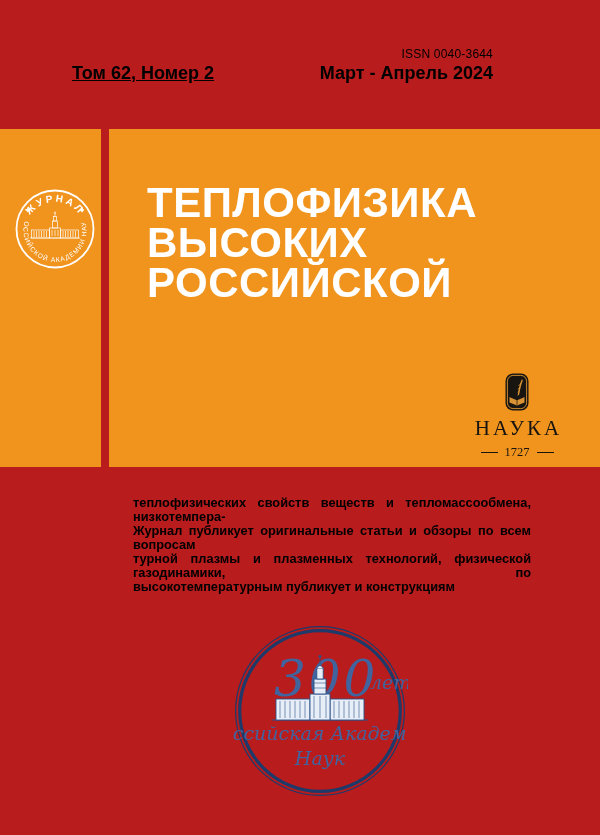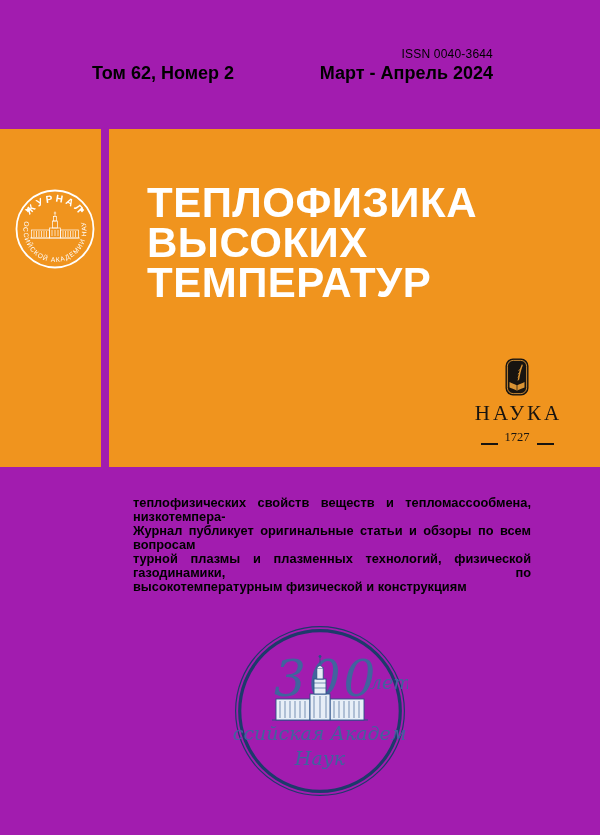--- a/index.html
+++ b/index.html
@@ -6,45 +6,45 @@
     --orange:#F0941E;
     --navy:#1D3A6B;
     --script-blue:#41639E;
     --ink:#0d0d0d;
     --logo-black:#181410;
     --logo-tan:#D99334;
   }
   *{margin:0;padding:0;box-sizing:border-box;}
   html,body{background:#e8e8e8;}
   .page{
-    position:relative;width:600px;height:835px;background:#a21caf;
+    position:relative;width:600px;height:835px;background:#b91c1c;
     margin:0 auto;overflow:hidden;
     font-family:"Liberation Sans",sans-serif;color:var(--ink);
   }
   
   .issn{position:absolute;top:47px;right:107px;font-size:12px;letter-spacing:.2px;color:#000;}
-  .vol{position:absolute;top:63px;left:92px;font-size:18px;font-weight:bold;color:#000;}
+  .vol{position:absolute;top:63px;left:72px;font-size:18px;font-weight:bold;color:#000;text-decoration:underline;}
   .date{position:absolute;top:63px;right:107px;font-size:18px;font-weight:bold;color:#000;text-align:right;}
   
   .strip-left{position:absolute;left:0;top:129px;width:101px;height:338px;background:var(--orange);}
   .block-main{position:absolute;left:109px;top:129px;width:520px;height:338px;background:var(--orange);}
   .seal-svg{position:absolute;left:14px;top:59px;}
   .title{
     position:absolute;left:38px;top:54px;
     font-size:42px;line-height:40px;font-weight:bold;color:#ffffff;letter-spacing:.5px;
   }
   
-  .nauka{position:absolute;left:348px;top:229px;width:120px;text-align:center;}
+  .nauka{position:absolute;left:348px;top:244px;width:120px;text-align:center;}
   .nauka-badge{display:block;margin:0 auto;}
   .nauka-name{
     font-family:"Liberation Serif",serif;font-size:21px;letter-spacing:3px;
     color:var(--logo-black);margin-top:5px;padding-left:3px;
   }
   .nauka-year{
-    display:flex;align-items:flex-end;justify-content:center;gap:7px;margin-top:4px;
+    display:flex;align-items:center;justify-content:center;gap:7px;margin-top:4px;
     font-family:"Liberation Serif",serif;font-size:12.5px;color:var(--logo-black);
   }
   .nauka-year .dash{width:17px;height:1.6px;background:var(--logo-black);}
   
   .desc{
     position:absolute;left:133px;top:496px;width:398px;
     font-size:12.8px;line-height:14px;font-weight:600;color:#000;
   }
   .desc .jline{text-align:justify;text-align-last:justify;}
   .desc .lline{text-align:left;}
@@ -89,21 +89,21 @@
         <rect x="39.6" y="28.5" width="2.8" height="4.5"></rect>
         <path d="M41 28.5 V23.5 M39.8 25 H42.2"></path>
       </g>
     </svg>
   </div>
 
   <div class="block-main">
     <div class="title">
       <div>ТЕПЛОФИЗИКА</div>
       <div>ВЫСОКИХ</div>
-      <div>ТЕМПЕРАТУР</div>
+      <div>РОССИЙСКОЙ</div>
     </div>
 
     <div class="nauka">
       <svg class="nauka-badge" width="24" height="38" viewBox="0 0 24 38">
         <rect x="0.5" y="0.5" width="23" height="37" rx="7.5" fill="#181410"></rect>
         <rect x="2.4" y="2.4" width="19.2" height="33.2" rx="5.8" fill="none" stroke="#D99334" stroke-width="0.9"></rect>
 
         <path d="M17 6 C15.2 9.5 13.6 15 12.6 23 L14.2 21.5 C15.2 16 16.2 11 17.8 7.5 Z" fill="#D99334"></path>
         <path d="M16.2 10 L13.6 12.8 M15.4 13.5 L13 16.2 M14.7 17 L12.8 19.4" stroke="#D99334" stroke-width="0.8" fill="none"></path>
 
@@ -116,21 +116,21 @@
         <span>1727</span>
         <span class="dash"></span>
       </div>
     </div>
   </div>
 
   <div class="desc">
     <div class="jline">теплофизических свойств веществ и тепломассообмена, низкотемпера-</div>
     <div class="jline">Журнал публикует оригинальные статьи и обзоры по всем вопросам</div>
     <div class="jline">турной плазмы и плазменных технологий, физической газодинамики, по</div>
-    <div class="lline">высокотемпературным физической и конструкциям</div>
+    <div class="lline">высокотемпературным публикует и конструкциям</div>
   </div>
 
   <svg class="emblem-svg" width="176" height="176" viewBox="0 0 176 176">
     <circle cx="88" cy="88" r="84.4" fill="none" stroke="#1D3A6B" stroke-width="1.2"></circle>
     <circle cx="88" cy="88" r="80.3" fill="none" stroke="#1D3A6B" stroke-width="3.2"></circle>
     <text class="scriptic" x="42" y="73" font-size="50" letter-spacing="3" fill="#41639E">300</text>
     <text class="scriptic" x="138" y="66" font-size="19" fill="#41639E">лет</text>
 
     <g stroke="#2C5187" stroke-width="0.9" fill="#E7EEF7">
       <path d="M40 97 H136" stroke-width="1.2" fill="none"></path>

